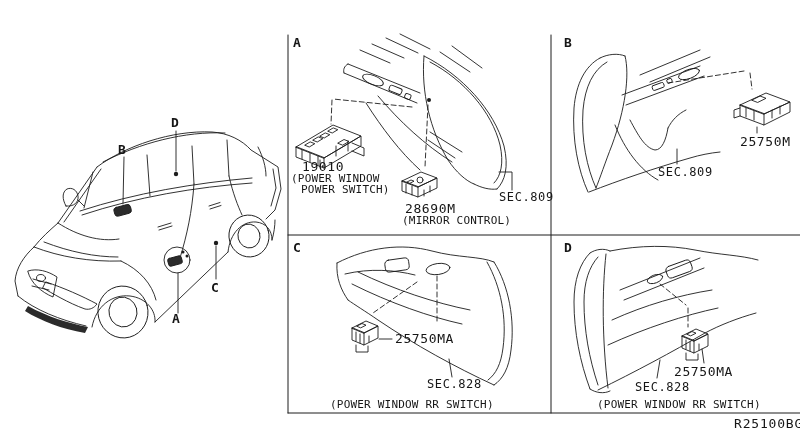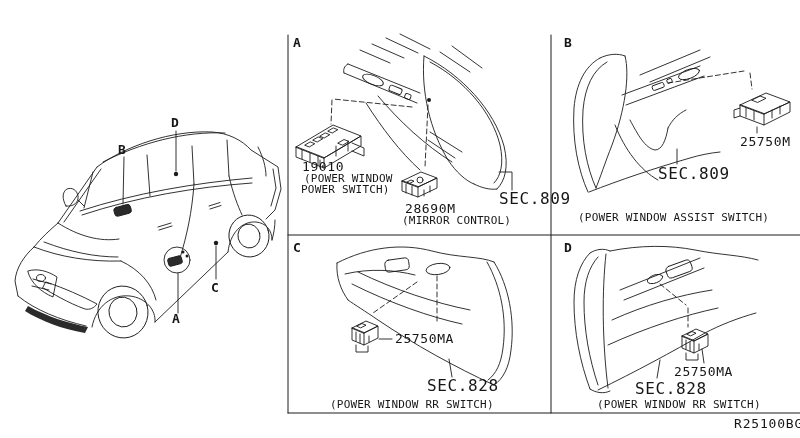--- a/index.html
+++ b/index.html
@@ -5,21 +5,21 @@
   html,body{margin:0;padding:0;background:#ffffff;}
   #stage{
     position:relative;width:800px;height:438px;background:#ffffff;overflow:hidden;
     font-family:"DejaVu Sans Mono","Liberation Mono",monospace;color:#161616;
   }
   #lineart{position:absolute;left:0;top:0;}
   .lbl{position:absolute;white-space:nowrap;line-height:1;color:#161616;}
   .sec-letter{font-size:13px;font-weight:bold;letter-spacing:.5px;}
   .callout{font-size:13px;font-weight:bold;}
   .pn{font-size:13px;letter-spacing:.6px;}
-  .secref{font-size:16px;letter-spacing:.6px;}
+  .secref{font-size:12px;letter-spacing:.6px;}
   .cap{font-size:11px;letter-spacing:.2px;}
   .refcode{font-size:13px;letter-spacing:.8px;margin-left:8px;}
 </style>
 </head>
 <body>
 
 <div id="stage">
 
 <svg id="lineart" width="800" height="438" viewBox="0 0 800 438" fill="none" stroke="#1c1c1c" stroke-width="1" stroke-linecap="round" stroke-linejoin="round">
 
@@ -253,30 +253,29 @@
   </g>
 </svg>
 
   <div class="lbl callout" style="left:118px;top:143px">B</div>
   <div class="lbl callout" style="left:171px;top:116px">D</div>
   <div class="lbl callout" style="left:211px;top:281px">C</div>
   <div class="lbl callout" style="left:172px;top:312px">A</div>
 
   <div class="lbl sec-letter" style="left:293px;top:36px">A</div>
   <div class="lbl pn" style="left:302px;top:160px">19010</div>
-  <div class="lbl cap" style="left:304px;top:173px">(POWER WINDOW</div>
+  <div class="lbl cap" style="left:291px;top:173px">(POWER WINDOW</div>
   <div class="lbl cap" style="left:301px;top:184px">POWER SWITCH)</div>
   <div class="lbl pn" style="left:405px;top:202px">28690M</div>
   <div class="lbl cap" style="left:402px;top:215px">(MIRROR CONTROL)</div>
   <div class="lbl secref" style="left:499px;top:191px">SEC.809</div>
 
   <div class="lbl sec-letter" style="left:564px;top:36px">B</div>
   <div class="lbl pn" style="left:740px;top:135px">25750M</div>
   <div class="lbl secref" style="left:658px;top:166px">SEC.809</div>
-  <div class="lbl cap" style="left:578px;top:212px">(POWER WINDOW ASSIST SWITCH)</div>
 
   <div class="lbl sec-letter" style="left:293px;top:241px">C</div>
   <div class="lbl pn" style="left:395px;top:332px">25750MA</div>
   <div class="lbl secref" style="left:427px;top:378px">SEC.828</div>
   <div class="lbl cap" style="left:330px;top:399px">(POWER WINDOW RR SWITCH)</div>
 
   <div class="lbl sec-letter" style="left:564px;top:241px">D</div>
   <div class="lbl pn" style="left:674px;top:365px">25750MA</div>
   <div class="lbl secref" style="left:635px;top:381px">SEC.828</div>
   <div class="lbl cap" style="left:597px;top:399px">(POWER WINDOW RR SWITCH)</div>

